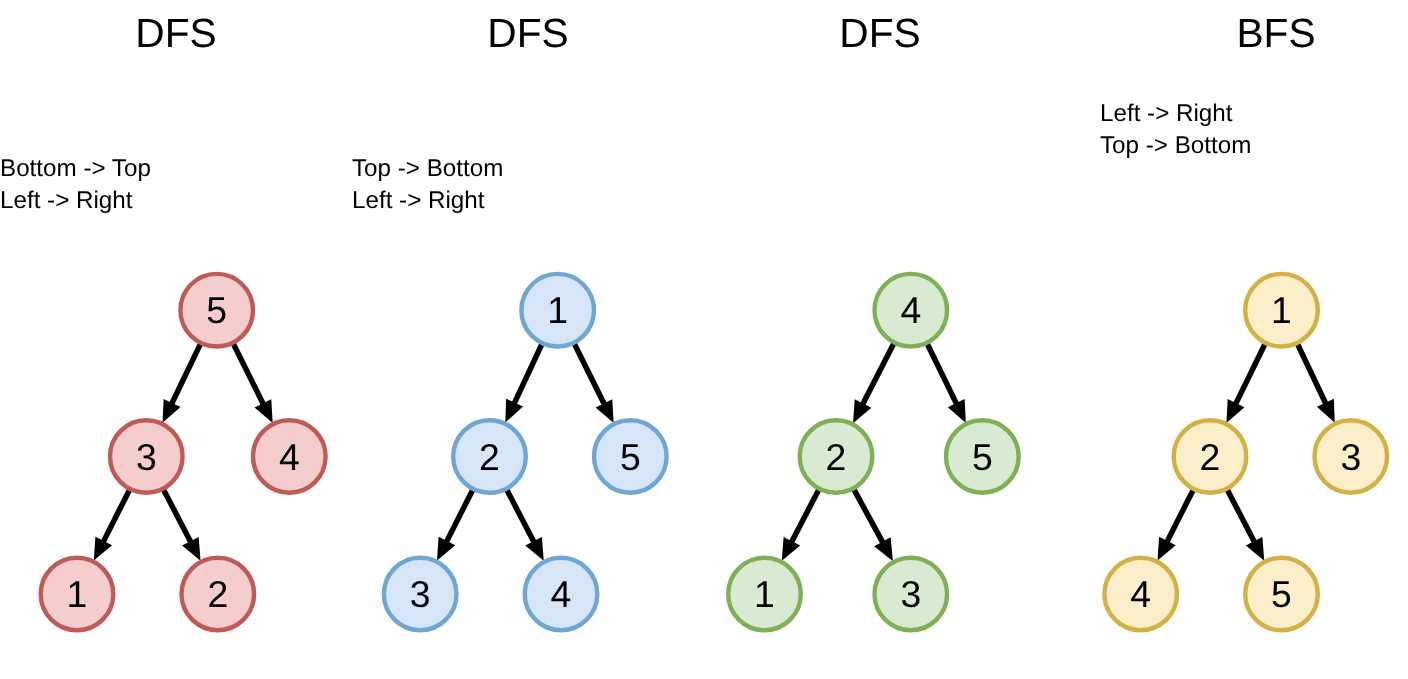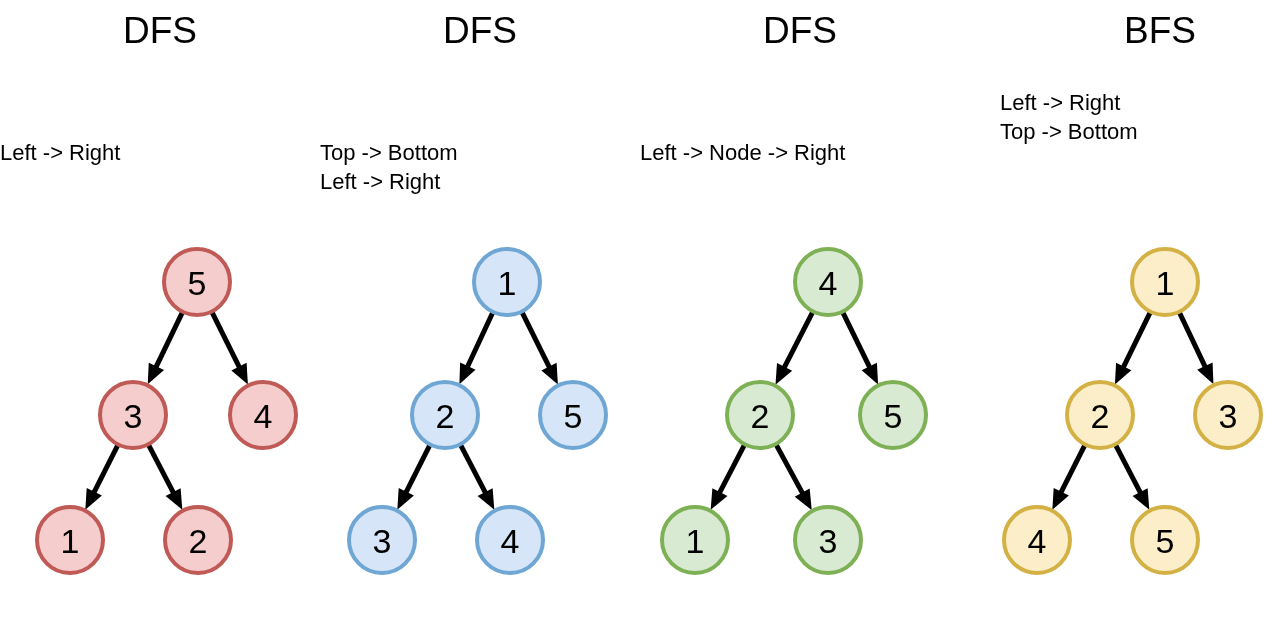--- a/index.html
+++ b/index.html
@@ -83,20 +83,21 @@
 </head>
 <body>
 
 <div class="board">
 
   <div class="column col-0">
     <div class="head head-two">
       <div class="title">DFS</div>
     </div>
     <div class="subtitle sub-two-line">
+      <div>Bottom -&gt; Top</div>
       <div>Left -&gt; Right</div>
     </div>
     <div class="tree-wrap">
       <svg width="320" height="360" viewBox="0 0 320 360">
           <g>
             <line x1="182.25719541964108" y1="72.6373907685584" x2="154.68059497111605" y2="129.9450135756494" class="edge-line" stroke-linecap="butt"></line>
             <polygon points="147.74280458035892,144.36260923144158 148.75569487666576,122.65491351661161 164.07439026094494,130.02631580679108" class="arrow-head"></polygon>
           </g>
           <g>
             <line x1="212.11359572325847" y1="72.45618532111176" x2="240.7741239363846" y2="130.21149217483563" class="edge-line" stroke-linecap="butt"></line>
@@ -181,23 +182,20 @@
             <text x="190" y="301" class="node-text">4</text>
           </g>
         </svg>
     </div>
   </div>
 
   <div class="column col-2">
     <div class="head head-two">
       <div class="title">DFS</div>
     </div>
-    <div class="subtitle sub-one-line">
-      <div>Left -&gt; Node -&gt; Right</div>
-    </div>
     <div class="tree-wrap">
       <svg width="320" height="360" viewBox="0 0 320 360">
           <g>
             <line x1="172.52221366725777" y1="72.27272915080465" x2="142.76145048932682" y2="130.4812806605814" class="edge-line" stroke-linecap="butt"></line>
             <polygon points="135.47778633274223,144.72727084919535 137.01418424077178,123.05033653024235 152.15054881617414,130.78922969661346" class="arrow-head"></polygon>
           </g>
           <g>
             <line x1="202.92902499053505" y1="72.54708190371021" x2="231.04555148450726" y2="130.07782072983795" class="edge-line" stroke-linecap="butt"></line>
             <polygon points="238.07097500946495,144.4529180962898 221.65242512734028,130.21630263585874 236.9259660791954,122.75179014059121" class="arrow-head"></polygon>
           </g>

